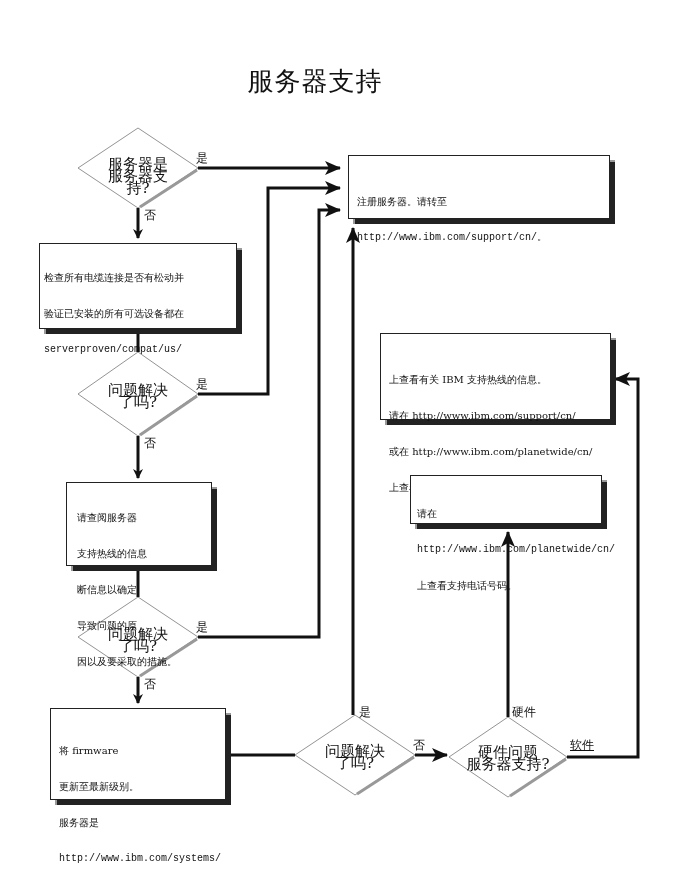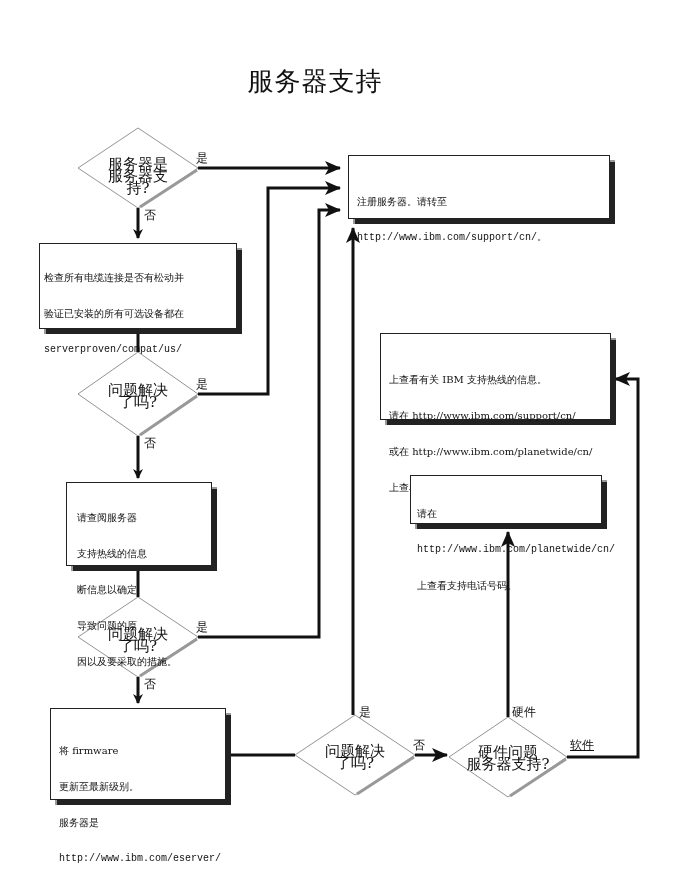--- a/index.html
+++ b/index.html
@@ -107,21 +107,21 @@
     <div>导致问题的原</div>
     <div>因以及要采取的措施。</div>
   </div>
 </div>
 
 <div class="box" style="left:50px; top:708px; width:174px; height:90px;">
   <div class="txt" style="left:8px; top:12px;">
     <div>将 firmware</div>
     <div>更新至最新级别。</div>
     <div>服务器是</div>
-    <div class="mono">http://www.ibm.com/eserver/</div>
+    <div class="mono">http://www.ibm.com/systems/</div>
     
   </div>
 </div>
 
 <div class="box" style="left:380px; top:333px; width:229px; height:85px;">
   <div class="txt" style="left:8px; top:16px;">
     <div>上查看有关 IBM 支持热线的信息。</div>
     <div>请在 http://www.ibm.com/support/cn/</div>
     <div>或在 http://www.ibm.com/planetwide/cn/</div>
     <div>上查看支持电话号码。</div>

